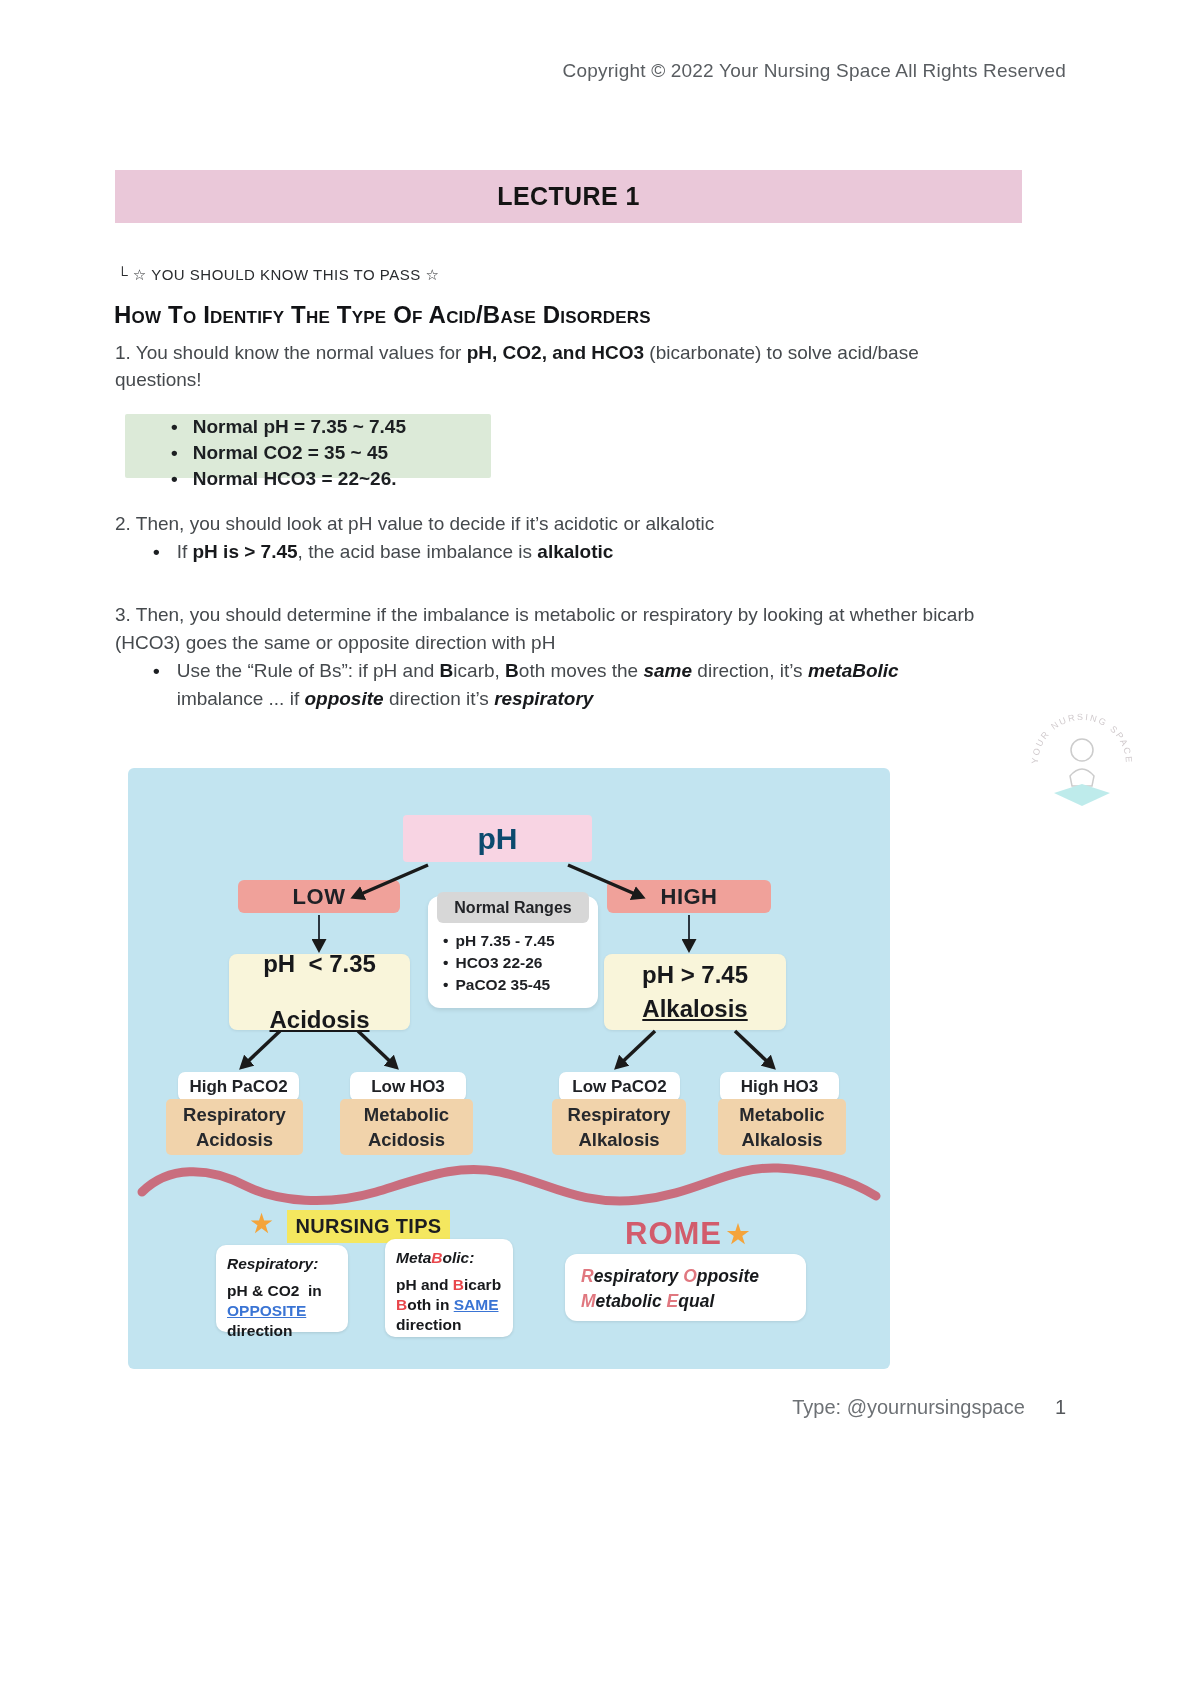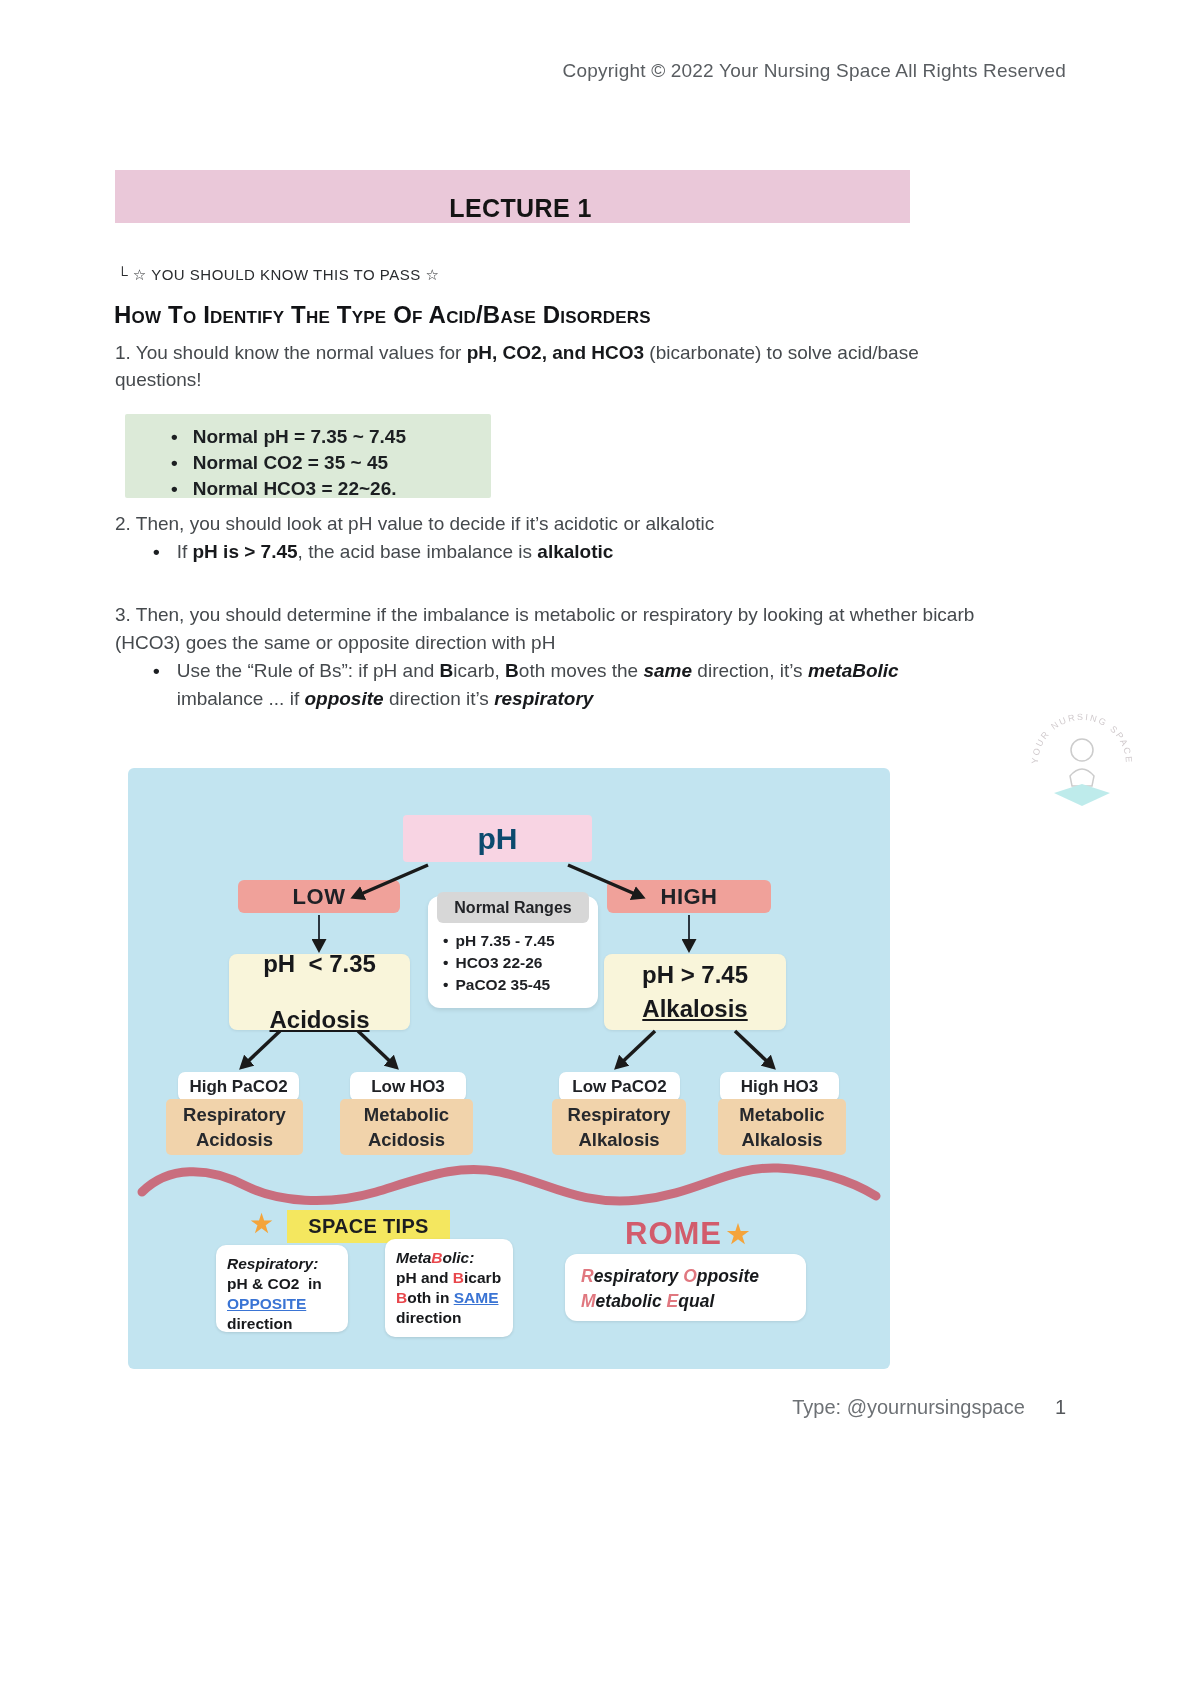--- a/index.html
+++ b/index.html
@@ -1,31 +1,31 @@
 <!DOCTYPE html>
 <html><head>
 <meta charset="utf-8">
 <style>
   html,body{margin:0;padding:0;background:#ffffff;}
   .page{position:relative;width:1191px;height:1684px;background:#fff;font-family:"Liberation Sans",sans-serif;overflow:hidden;}
 
   .copyright{position:absolute;top:60px;right:125px;font-size:19px;color:#595d61;letter-spacing:.2px;}
 
-  .banner{position:absolute;left:115px;top:170px;width:779px;height:53px;background:#eac8d9;display:flex;align-items:flex-end;justify-content:center;padding-left:16px;}
+  .banner{position:absolute;left:115px;top:170px;width:907px;height:53px;background:#eac8d9;display:flex;align-items:center;justify-content:center;}
   .banner-title{font-size:25px;font-weight:700;color:#141414;letter-spacing:.4px;}
 
   .doc-title{position:absolute;left:115px;top:222px;font-family:"DejaVu Serif",serif;font-style:italic;font-weight:700;font-size:29px;color:#101114;}
   .handnote{position:absolute;left:117px;top:266px;font-size:15px;color:#2a2c2f;letter-spacing:.5px;}
 
   .heading{position:absolute;left:114px;top:301px;font-variant:small-caps;font-weight:700;font-size:24px;color:#121316;letter-spacing:.2px;}
 
   .para{position:absolute;font-size:19px;color:#45494d;line-height:27px;}
   #para1{left:115px;top:339px;width:870px;}
 
-  .greenbox{position:absolute;left:125px;top:414px;width:366px;height:84px;background:#dcead8;border-radius:2px;padding-top:10px;box-sizing:border-box;}
+  .greenbox{position:absolute;left:125px;top:414px;width:366px;height:64px;background:#dcead8;border-radius:2px;box-sizing:border-box;}
   .gb-row{display:flex;font-weight:700;font-size:19px;color:#1c1f22;line-height:26px;white-space:pre;}
   .gb-row::before{content:"•";margin:0 15px 0 46px;}
 
   .step{position:absolute;left:115px;}
   #step2{top:510px;}
   #step3{top:601px;}
   .step-intro{font-size:19px;color:#45494d;line-height:28px;}
   #step3 .step-intro{width:900px;}
   .b-row{display:flex;font-size:19px;color:#45494d;line-height:28px;}
   .b-row::before{content:"•";color:#1c1f22;font-weight:700;margin:0 17px 0 38px;}
@@ -67,21 +67,21 @@
   #bresult-3{left:590px;width:128px;}
 
   .arrows{position:absolute;left:0;top:0;pointer-events:none;}
 
   .memory-star{position:absolute;left:121px;top:440px;font-size:28px;color:#f4a43b;line-height:32px;}
   .memory-title{position:absolute;left:159px;top:442px;width:163px;height:33px;background:#f4e75f;display:flex;align-items:center;justify-content:center;font-size:20px;font-weight:700;color:#1c1d20;letter-spacing:.3px;}
 
   .tip-card{position:absolute;background:#fff;border-radius:10px;padding:9px 11px;box-shadow:0 1px 3px rgba(0,0,0,.12);font-size:15.5px;line-height:20px;white-space:pre-wrap;box-sizing:border-box;}
   #tip1{left:88px;top:477px;width:132px;height:87px;}
   #tip2{left:257px;top:471px;width:128px;height:98px;}
-  .tip-card > div:first-child{}
+  .tip-card > div:first-child{margin-bottom:7px;}
 
   .rome-head{position:absolute;left:497px;top:448px;display:flex;align-items:center;}
   .rome-title{font-size:31px;font-weight:800;color:#d25c6c;letter-spacing:1px;}
   .rome-star{font-size:29px;color:#f4a43b;margin-left:3px;line-height:31px;}
   .rome-card{position:absolute;left:437px;top:486px;width:241px;height:67px;background:#fff;border-radius:12px;padding:10px 0 0 16px;box-sizing:border-box;font-size:17.5px;line-height:25px;box-shadow:0 1px 3px rgba(0,0,0,.10);white-space:pre;}
 
   .watermark{position:absolute;left:1026px;top:698px;opacity:.5;}
 
   .footer{position:absolute;top:1396px;right:125px;display:flex;align-items:baseline;font-size:20px;color:#6d7175;}
   .footer .pageno{margin-left:30px;color:#55585c;}
@@ -173,21 +173,21 @@
     <div class="bresult" id="bresult-2">
       <span>Respiratory</span>
       <span>Alkalosis</span>
     </div>
     <div class="bresult" id="bresult-3">
       <span>Metabolic</span>
       <span>Alkalosis</span>
     </div>
 
     <span class="memory-star">★</span>
-    <div class="memory-title">SPACE TIPS</div>
+    <div class="memory-title">NURSING TIPS</div>
 
     <div class="tip-card" id="tip1"><div><span class="seg-bi">Respiratory:</span></div><div><span class="seg-b">pH &amp; CO2  in</span></div><div><span class="seg-blue">OPPOSITE</span></div><div><span class="seg-b">direction</span></div></div>
     <div class="tip-card" id="tip2"><div><span class="seg-bi">Meta</span><span class="seg-bired">B</span><span class="seg-bi">olic:</span></div><div><span class="seg-b">pH and </span><span class="seg-red">B</span><span class="seg-b">icarb</span></div><div><span class="seg-red">B</span><span class="seg-b">oth in </span><span class="seg-blue">SAME</span></div><div><span class="seg-b">direction</span></div></div>
 
     <div class="rome-head">
       <span class="rome-title">ROME</span>
       <span class="rome-star">★</span>
     </div>
     <div class="rome-card"><div><span class="seg-pink">R</span><span class="seg-bi">espiratory </span><span class="seg-pink">O</span><span class="seg-bi">pposite</span></div><div><span class="seg-pink">M</span><span class="seg-bi">etabolic </span><span class="seg-pink">E</span><span class="seg-bi">qual</span></div></div>
 

